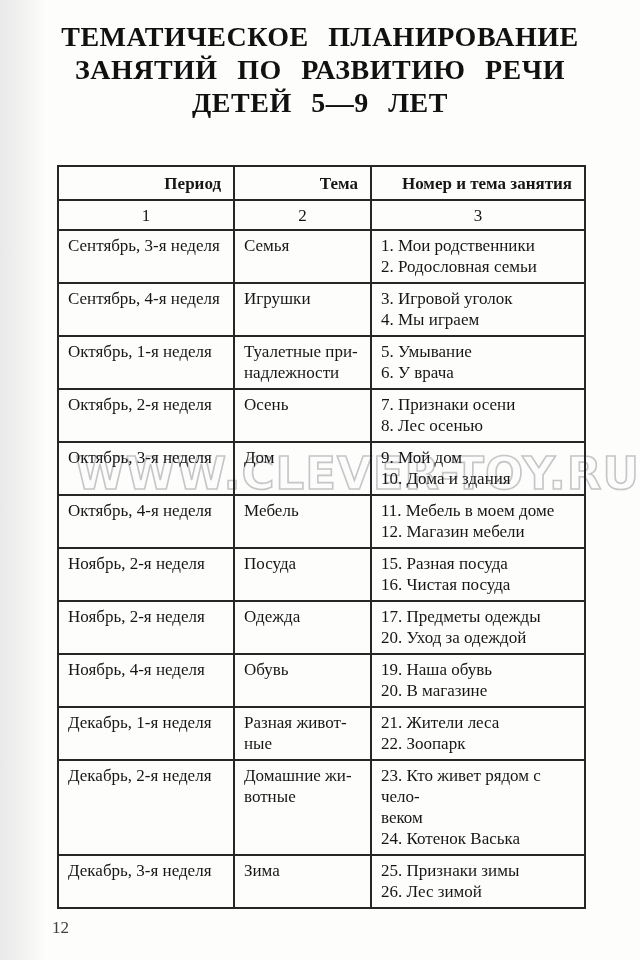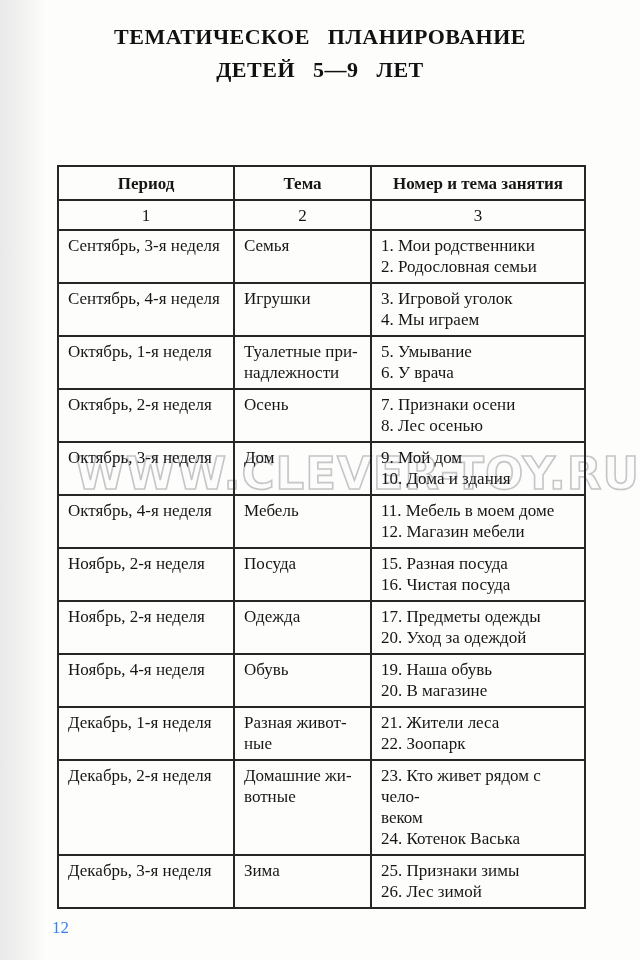--- a/index.html
+++ b/index.html
@@ -13,21 +13,21 @@
     position:relative; width:640px; height:960px;
     background:#fdfdfc; overflow:hidden;
   }
   .left-shade {
     position:absolute; left:0; top:0; width:46px; height:100%;
     background:linear-gradient(to right, #e9e9e9 0%, #f3f3f2 55%, rgba(243,243,242,0) 100%);
   }
   .title {
     position:absolute; top:20px; left:0; width:100%;
     text-align:center; font-weight:bold;
-    font-size:22px; line-height:33px;
+    font-size:28px; line-height:33px;
     letter-spacing:0.5px; word-spacing:12px;
     color:#111;
   }
   .watermark {
     position:absolute; top:447px; left:0; width:100%;
     text-align:right;
     font-family:"DejaVu Sans", sans-serif;
     font-weight:bold; font-size:45px; letter-spacing:1px;
     color:rgba(255,255,255,0.92);
     -webkit-text-stroke:1.6px #c6c6c6;
@@ -45,43 +45,44 @@
   .plan col.c3 { width:214px; }
   .plan th, .plan td {
     border:2px solid #262626;
     font-size:17px; line-height:21px;
     vertical-align:top;
     padding:4px 6px 5px 9px;
     white-space:pre-line;
     overflow:hidden;
   }
   .plan thead th {
-    height:26px; text-align:center; vertical-align:middle;
-    font-weight:bold; padding:3px 4px;
+    height:26px; text-align:right; vertical-align:middle;
+    font-weight:bold; padding:3px 12px;
   }
   .plan tr.colnums td {
     height:24px; text-align:center; vertical-align:middle;
     padding:2px 4px;
   }
   .plan tbody tr { height:51px; }
   .plan tbody tr.tall { height:69px;margin-left:45px; }
   .plan tbody tr.short { height:47px; }
   .pagenum {
     position:absolute; left:52px; top:918px;
-    font-size:17px; color:#3b82f6;
+    font-size:17px; color:#404040;
   }
 </style>
 </head>
 <body>
 
 <div class="page">
   <div class="left-shade"></div>
 
   <div class="title">
     <div>ТЕМАТИЧЕСКОЕ ПЛАНИРОВАНИЕ</div>
+    <div>ЗАНЯТИЙ ПО РАЗВИТИЮ РЕЧИ</div>
     <div>ДЕТЕЙ 5—9 ЛЕТ</div>
   </div>
 
   <div class="watermark">WWW.CLEVER-TOY.RU</div>
 
   <table class="plan">
     <colgroup>
       <col class="c1">
         <col class="c2">
         <col class="c3">

